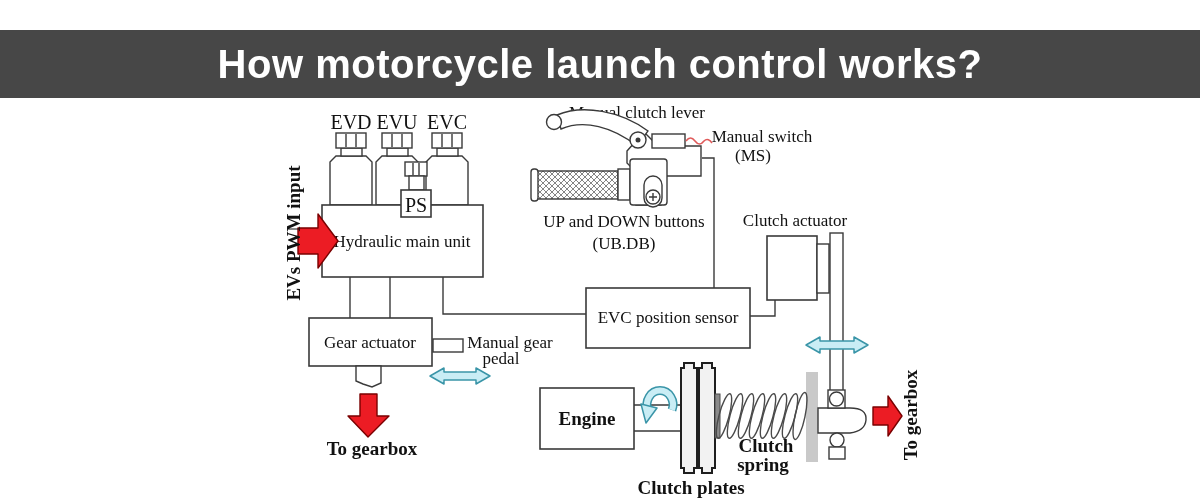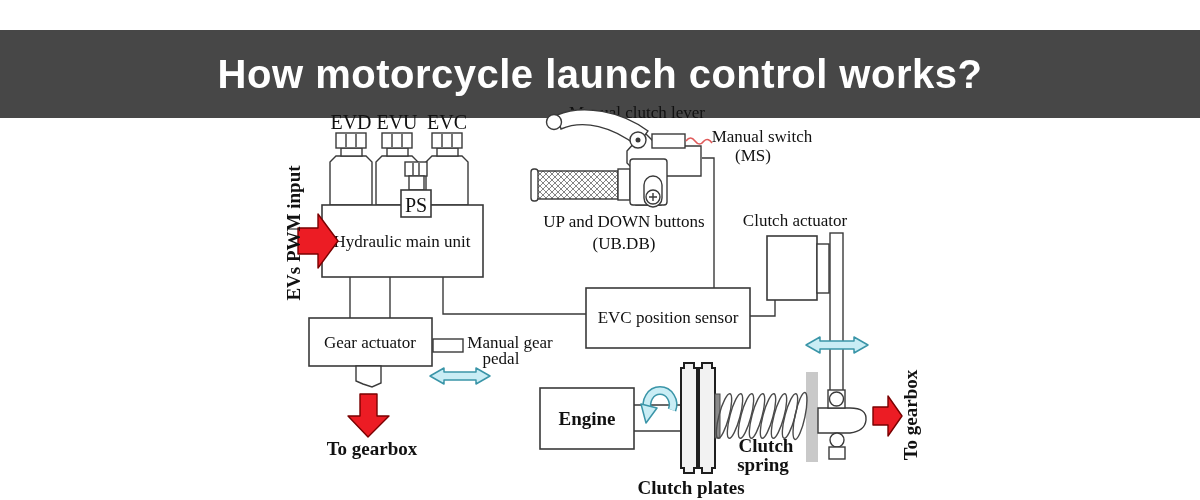--- a/index.html
+++ b/index.html
@@ -1,18 +1,18 @@
 <!DOCTYPE html>
 <html><head>
 <meta charset="utf-8">
 <style>
   html,body{margin:0;padding:0;background:#ffffff;}
   .stage{position:relative;width:1200px;height:500px;background:#ffffff;overflow:hidden;
          font-family:"Liberation Serif", serif;}
-  .banner{position:absolute;left:0;top:30px;width:1200px;height:88px;background:#474747;
+  .banner{position:absolute;left:0;top:30px;width:1200px;height:68px;background:#474747;
           display:flex;align-items:center;justify-content:center;}
   .banner-title{color:#ffffff;font-family:"Liberation Sans", sans-serif;font-weight:bold;
           font-size:40px;letter-spacing:0.5px;}
   svg{position:absolute;left:0;top:0;}
   .ln{stroke:#3a3a3a;stroke-width:1.4;fill:none;}
   .bx{fill:#ffffff;stroke:#3a3a3a;stroke-width:1.6;}
   .shape{fill:#ffffff;stroke:#3a3a3a;stroke-width:1.4;}
   .plate{fill:#f2f2f2;stroke:#1f1f1f;stroke-width:2;}
   .redarrow{stroke:#7a0000;stroke-width:1.4;stroke-linejoin:round;}
   .cyanarrow{stroke:#3a95a8;stroke-width:1.5;stroke-linejoin:round;}

